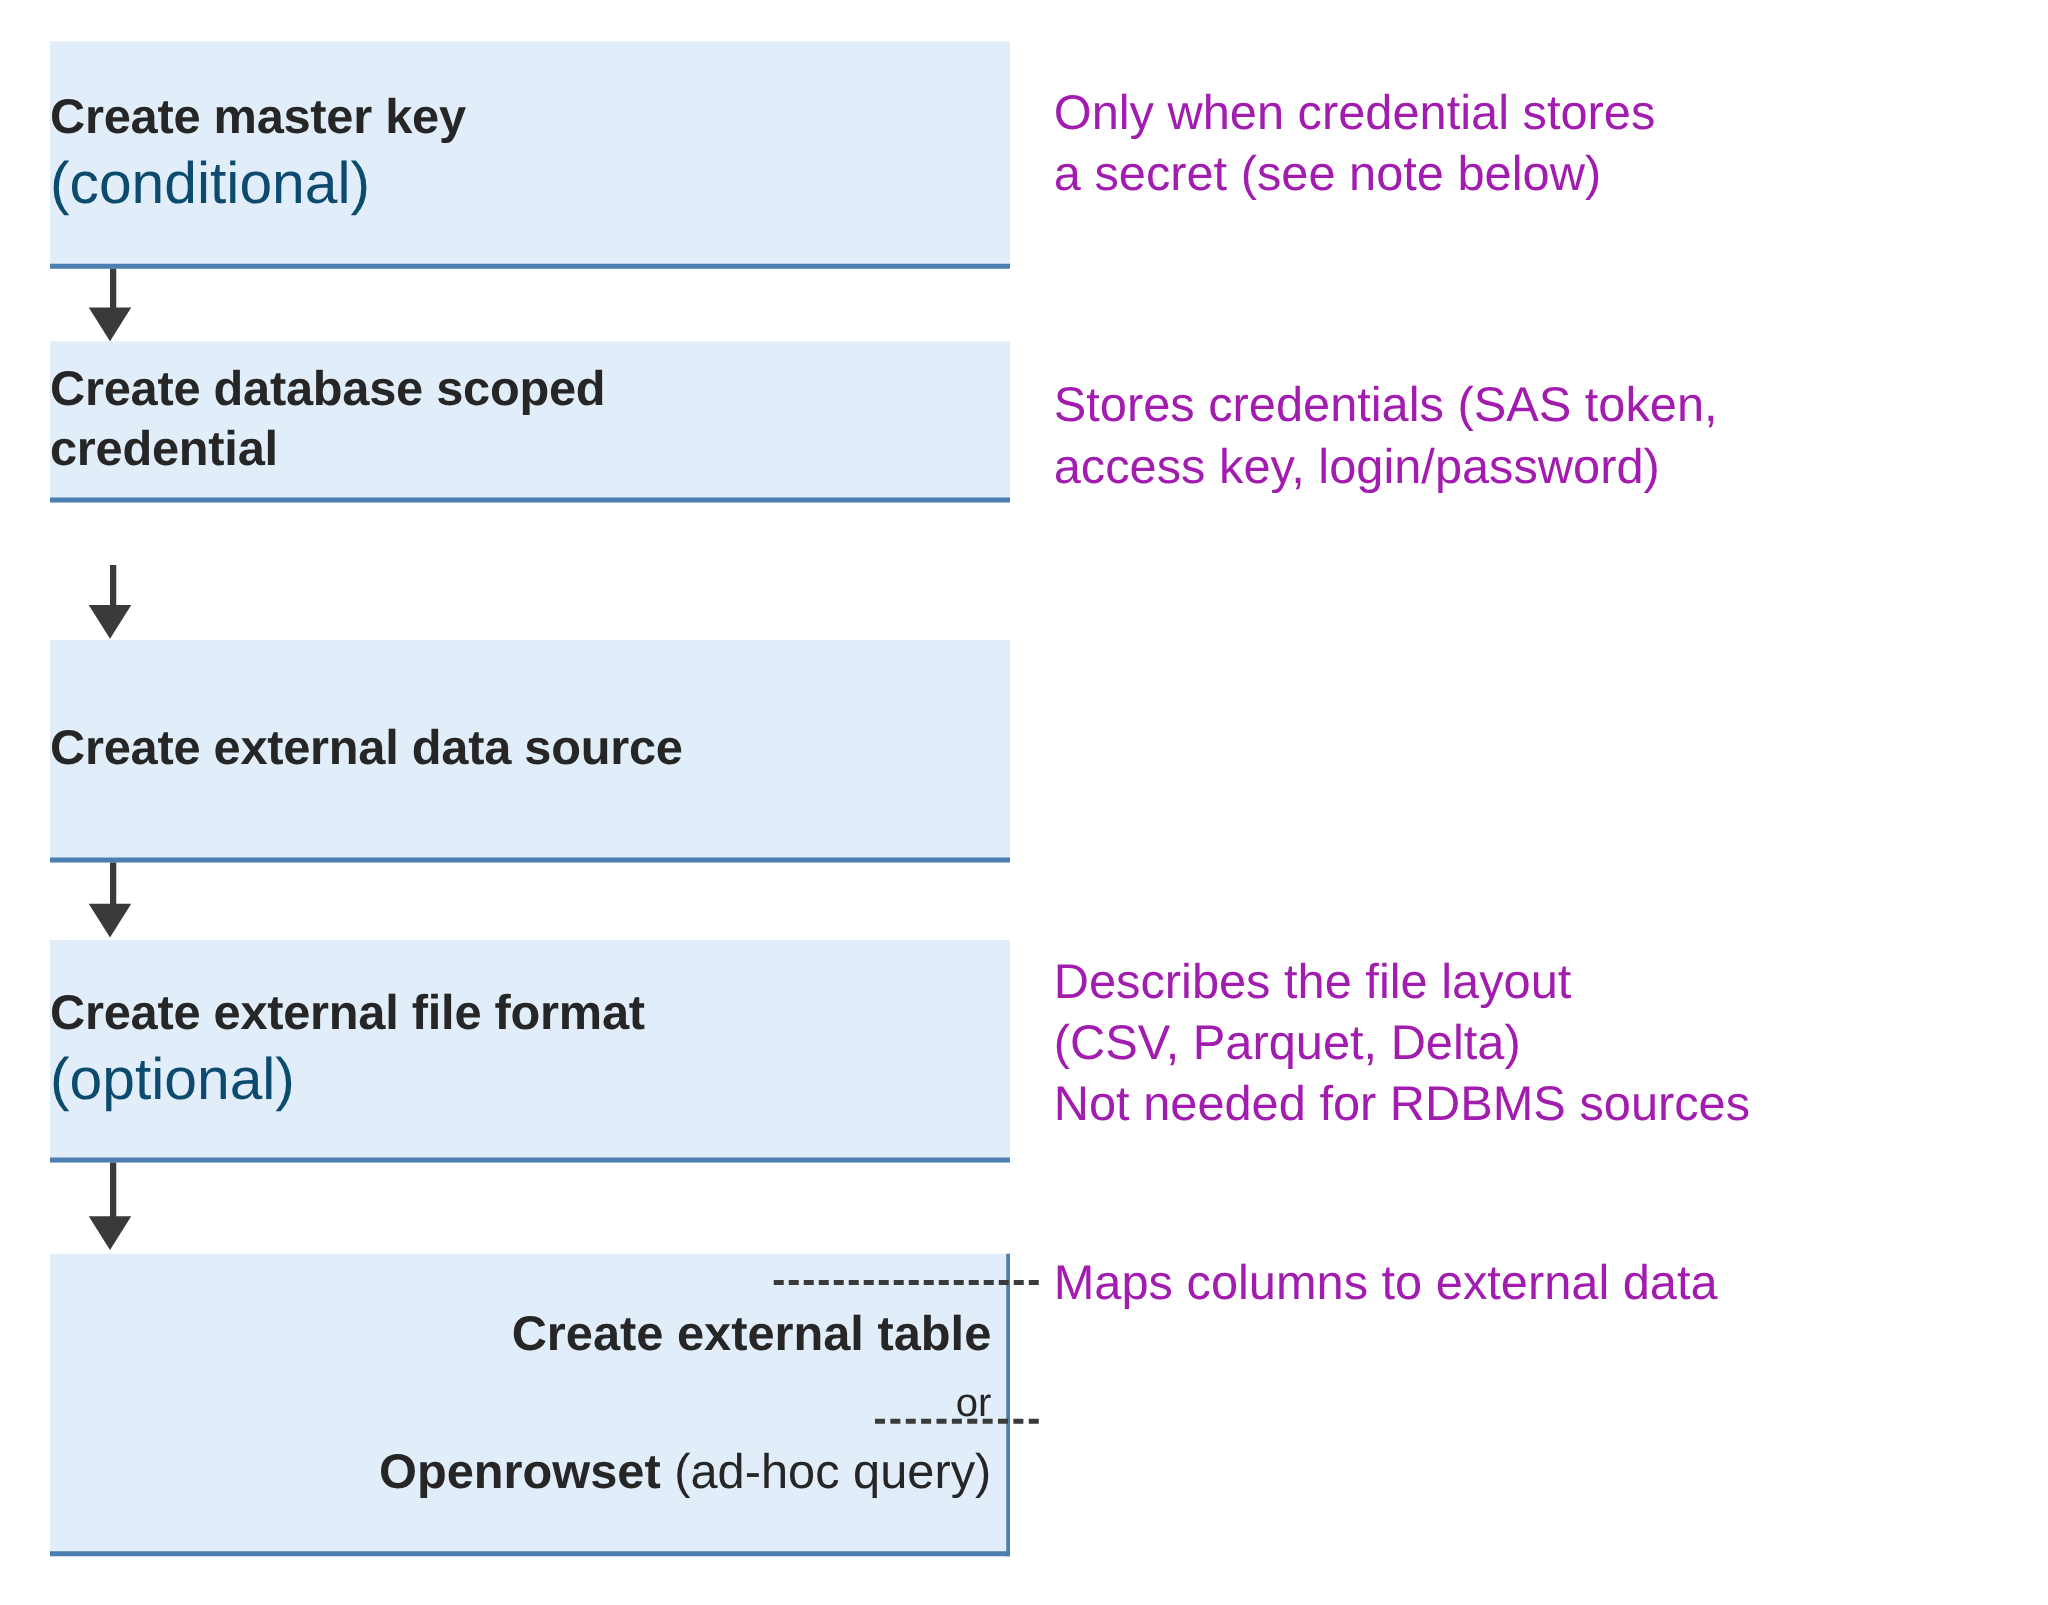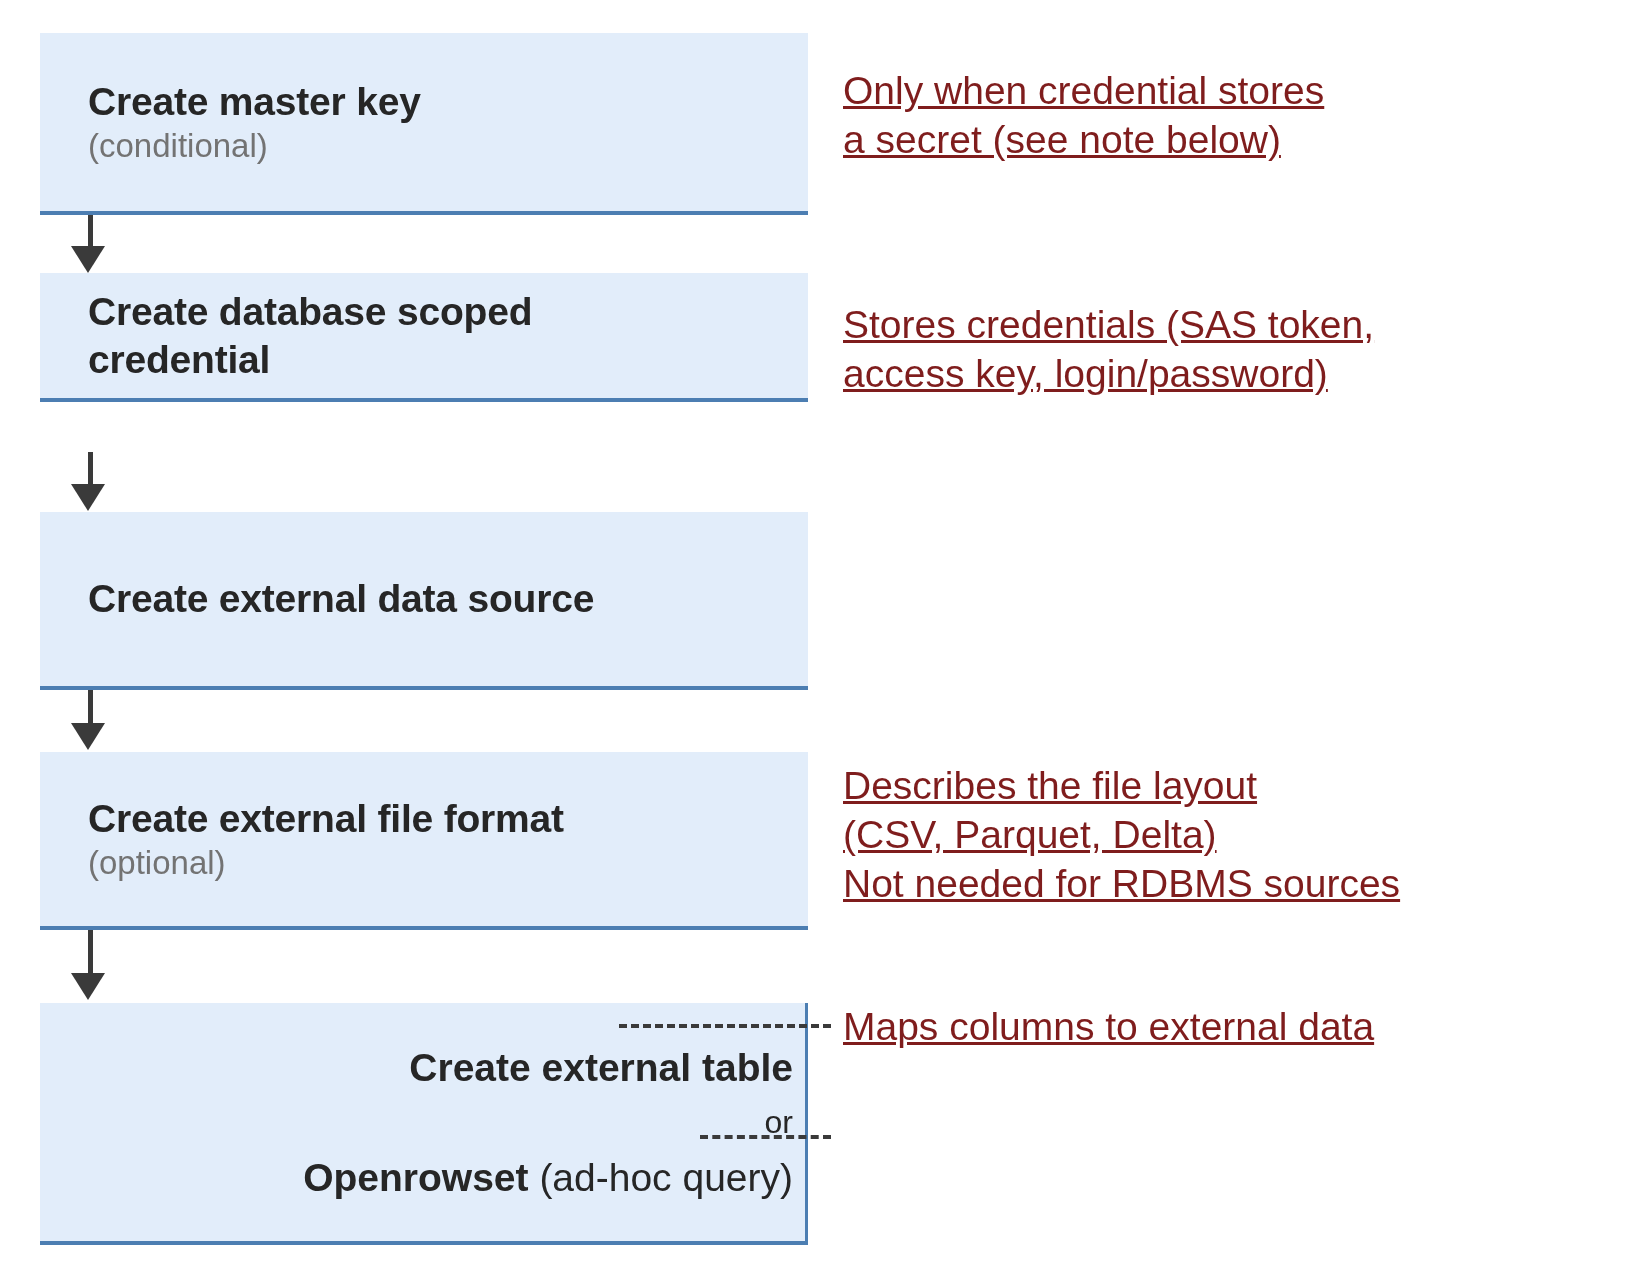--- a/index.html
+++ b/index.html
@@ -30,36 +30,35 @@
     left: 40px;
     width: 768px;
     background: #e2edfa;
     border-bottom: 4px solid #4c7eb2;
     box-sizing: border-box;
     display: flex;
     flex-direction: column;
     justify-content: center;
   }
   .flow-box .box-inner {
-    padding-left: 48px;
     padding-right: 12px;
   }
   .step-title {
     font-weight: bold;
     font-size: 39px;
     line-height: 1.22;
     letter-spacing: -0.2px;
     color: #262626;
     white-space: pre-line;
   }
   .step-sub {
     font-weight: normal;
-    font-size: 33px;
+    font-size: 47px;
     line-height: 1.22;
-    color: #737373;
+    color: #0c4a6e;
   }
 
   #box-1 { top: 33px;   height: 182px; }
   #box-2 { top: 273px;  height: 129px; }
   #box-3 { top: 512px;  height: 178px; }
   #box-4 { top: 752px;  height: 178px; }
   #box-5 { top: 1003px; height: 242px; border-right: 3px solid #4c7eb2; }
 
   
   #box-5 .box-inner {
@@ -122,24 +121,23 @@
   #arrow-4 { top: 930px; height: 73px; }
   #arrow-4 .stem { height: 46px; }
   #arrow-4 .head { top: 43px; }
 
   
   .annotation {
     position: absolute;
     left: 843px;
     font-size: 39px;
     line-height: 1.26;
-    color: #7f1d1d;
+    color: #a21caf;
     white-space: pre-line;
     width: 780px;
-    text-decoration: underline;
   }
   #note-1 { top: 66px; }
   #note-2 { top: 300px; }
   #note-3 { top: 522px; }
   #note-4 { top: 761px; }
   #note-5 { top: 1002px; }
   #note-6 { top: 1113px; }
 
   
   .dash-connector {

